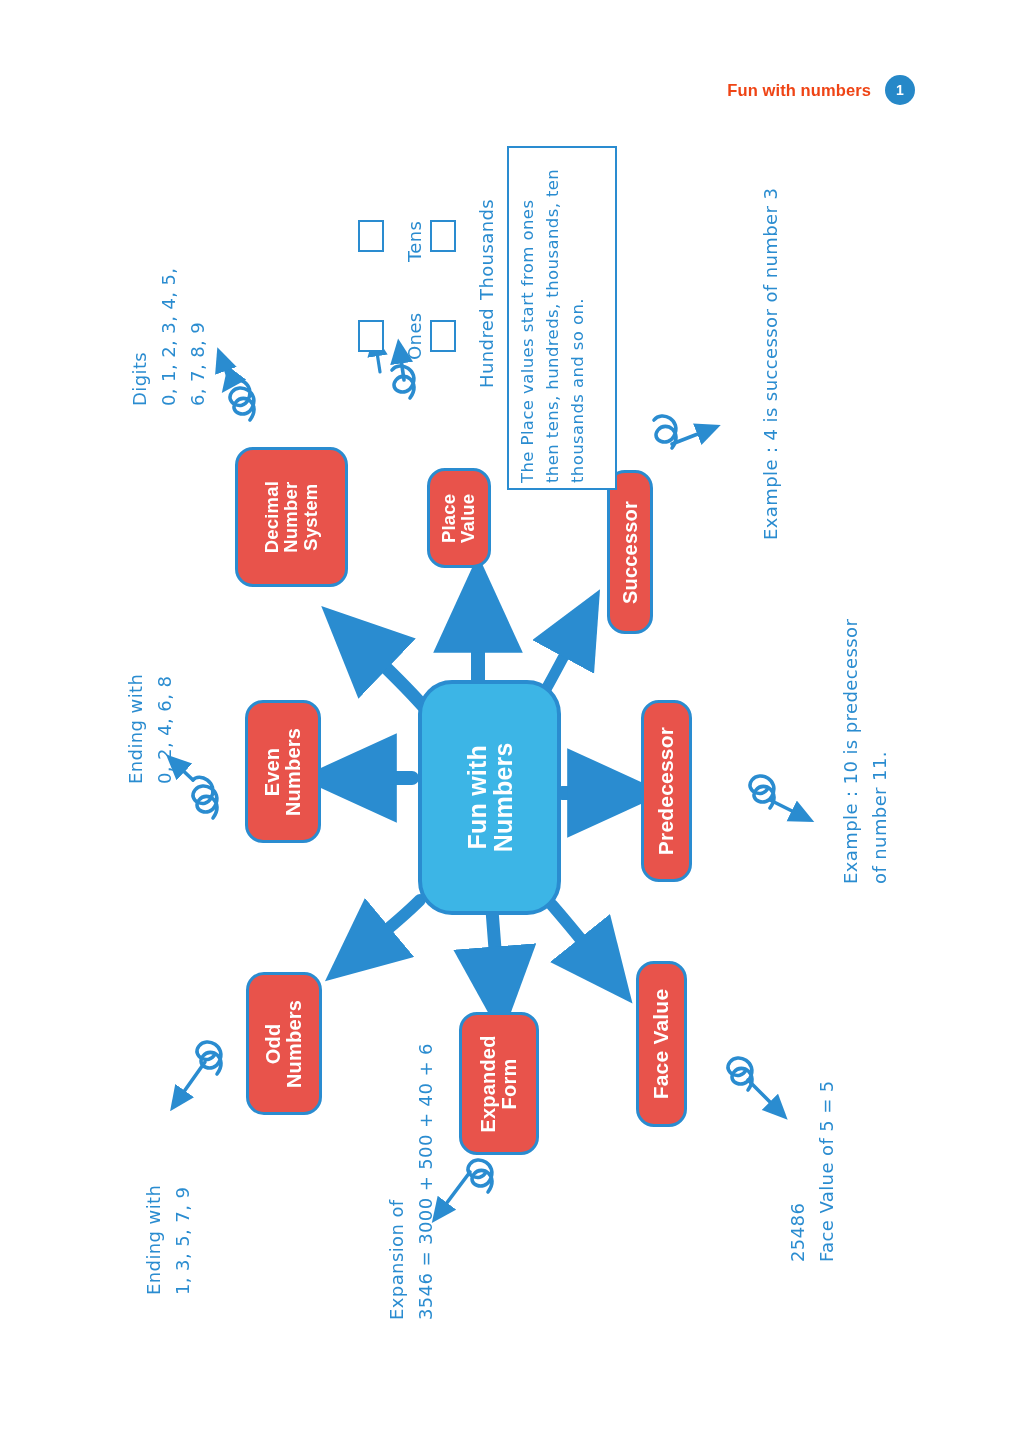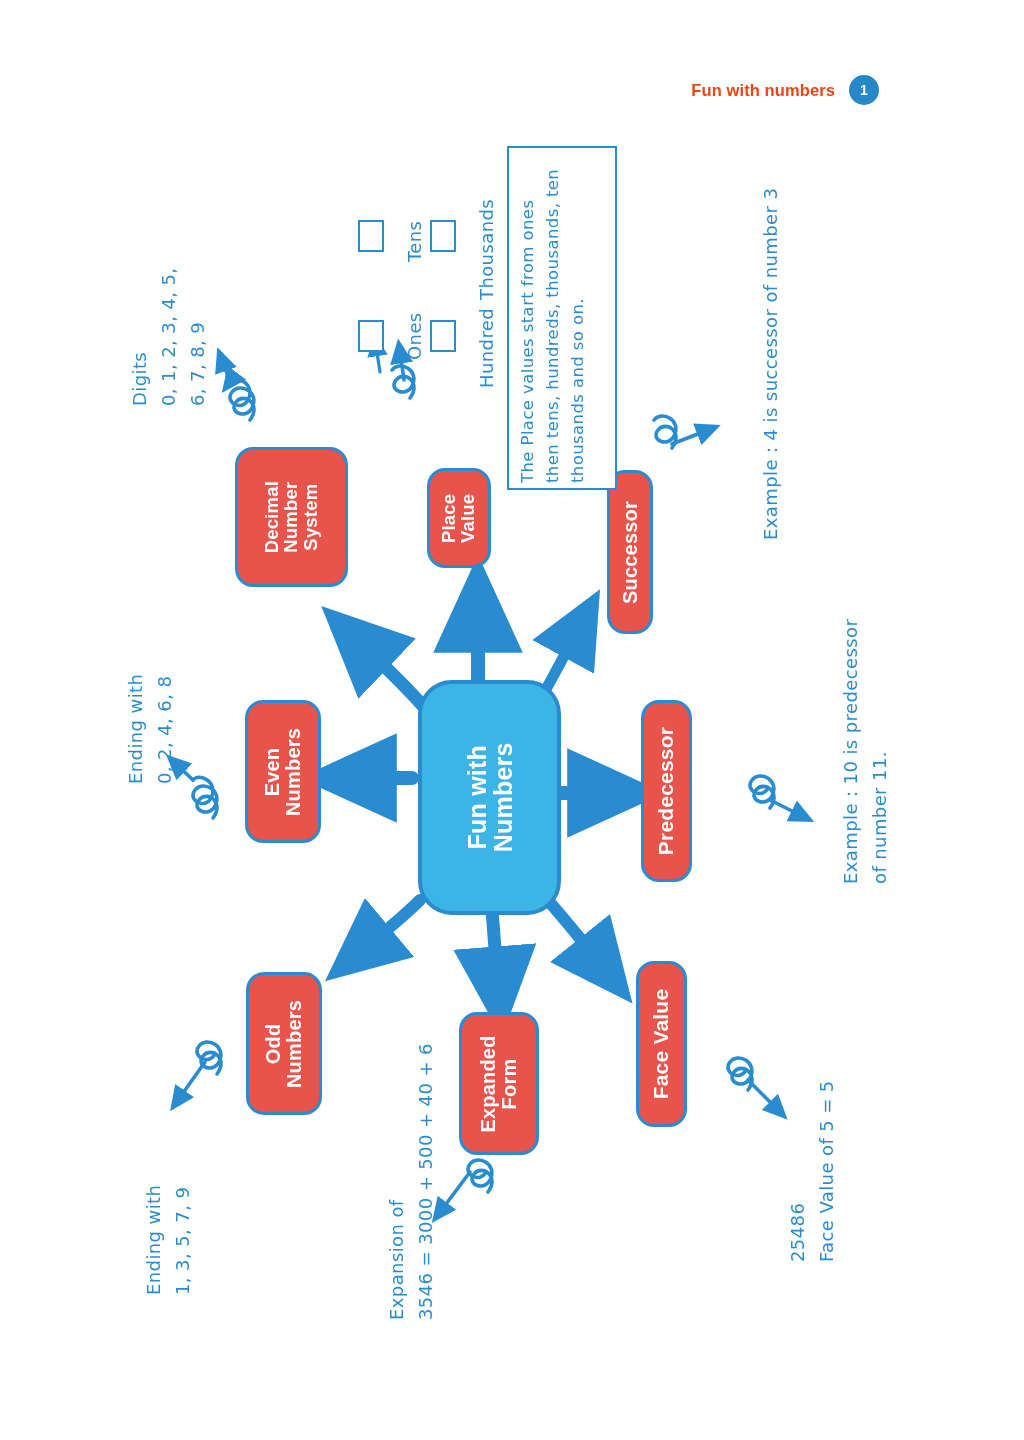--- a/index.html
+++ b/index.html
@@ -9,20 +9,21 @@
   }
   body {
     font-family: "Liberation Sans", sans-serif;
   }
   #page {
     position: relative;
     width: 937px;
     height: 1440px;
     background: #ffffff;
     overflow: hidden;
+    padding-left: 36px;
   }
 
   
   #header {
     position: absolute;
     top: 75px;
     right: 58px;
     display: flex;
     align-items: center;
     gap: 14px;

